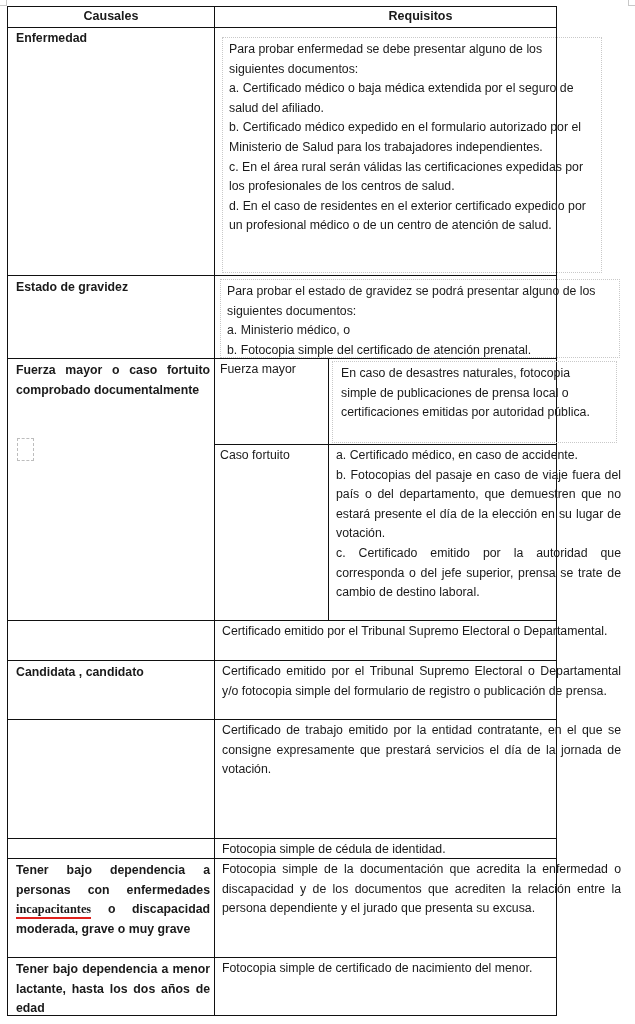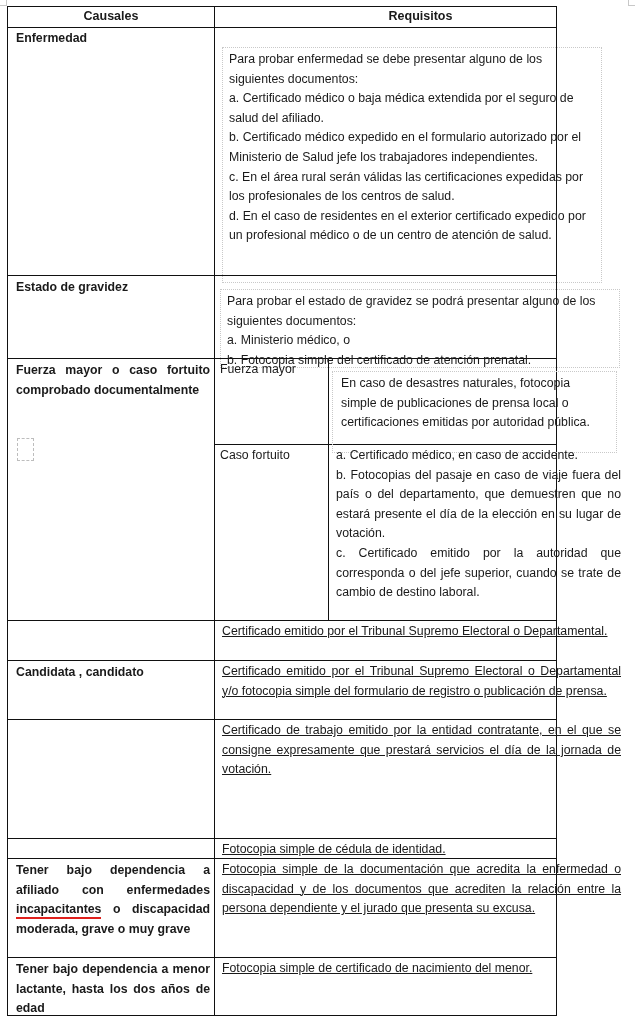--- a/index.html
+++ b/index.html
@@ -7,25 +7,25 @@
       font-family: "Liberation Sans", sans-serif; color: #1a1a1a; }
     .corner-mark { position: absolute; border-color: #c8c8c8; border-style: solid; }
     .tbl { position: absolute; left: 7px; top: 6px; width: 550px; height: 1010px;
       border: 1.5px solid #111; box-sizing: border-box; }
     .hline { position: absolute; left: 0; right: 0; height: 0; border-top: 1.5px solid #111; }
     .vline { position: absolute; width: 0; border-left: 1.5px solid #111; }
     .cell { position: absolute; box-sizing: border-box; font-size: 12.3px; line-height: 19.6px; }
     .hdr { font-weight: bold; text-align: center; font-size: 12.5px; line-height: 19px; }
     .lbl { font-weight: bold; padding: 2px 4px 0 8px; }
     .just { text-align: justify; text-align-last: left; }
-    .req { padding: 1px 6px 0 8px; text-decoration: underline; }
+    .req { padding: 1px 6px 0 8px; }
     .inner-box { position: absolute; box-sizing: border-box; border: 1px dotted #c9c9c9;
-      padding: 2px 6px; font-size: 12.3px; line-height: 19.6px; margin-top: 10px; }
+      padding: 2px 6px; font-size: 12.3px; line-height: 19.6px; }
     .dotbox { position: absolute; border: 1px dashed #bdbdbd; }
-    .red-ul { border-bottom: 2px solid #e0201c; padding-bottom: 1px; }
+    .red-ul { border-bottom: 2px solid #e0201c; padding-bottom: 1px; font-family: Liberation Serif, serif; }
   </style>
 </head>
 <body>
 
 <div class="corner-mark" style="left:0;top:0;width:6px;height:5px;border-width:0 1px 1px 0;"></div>
 <div class="corner-mark" style="left:628px;top:0;width:6px;height:5px;border-width:0 0 1px 1px;"></div>
 
 <div class="tbl">
 
   <div class="hline" style="top:20px"></div>
@@ -42,21 +42,21 @@
   <div class="vline" style="left:206px;top:0;height:1008px"></div>
   <div class="vline" style="left:320px;top:351px;height:262px"></div>
 
   <div class="cell hdr" style="left:0;top:0;width:206px;height:20px">Causales</div>
   <div class="cell hdr" style="left:206px;top:0;width:413px;height:20px">Requisitos</div>
 
   <div class="cell lbl" style="left:0;top:20px;width:206px">Enfermedad</div>
   <div class="inner-box" style="left:214px;top:30px;width:380px;height:236px">
     <div>Para probar enfermedad se debe presentar alguno de los siguientes documentos:</div>
     <div>a. Certificado médico o baja médica extendida por el seguro de salud del afiliado.</div>
-    <div>b. Certificado médico expedido en el formulario autorizado por el Ministerio de Salud jefe los trabajadores independientes.</div>
+    <div>b. Certificado médico expedido en el formulario autorizado por el Ministerio de Salud para los trabajadores independientes.</div>
     <div>c. En el área rural serán válidas las certificaciones expedidas por los profesionales de los centros de salud.</div>
     <div>d. En el caso de residentes en el exterior certificado expedido por un profesional médico o de un centro de atención de salud.</div>
   </div>
 
   <div class="cell lbl" style="left:0;top:269px;width:206px">Estado de gravidez</div>
   <div class="inner-box" style="left:212px;top:272px;width:400px;height:79px">
     <div>Para probar el estado de gravidez se podrá presentar alguno de los siguientes documentos:</div>
     <div>a. Ministerio médico, o</div>
     <div>b. Fotocopia simple del certificado de atención prenatal.</div>
   </div>
@@ -64,34 +64,34 @@
   <div class="cell lbl just" style="left:0;top:352px;width:206px">Fuerza mayor o caso fortuito comprobado documentalmente</div>
   <div class="dotbox" style="left:9px;top:431px;width:15px;height:21px"></div>
 
   <div class="cell" style="left:206px;top:352px;width:114px;padding:1px 4px 0 6px">Fuerza mayor</div>
   <div class="inner-box" style="left:324px;top:354px;width:285px;height:82px;padding:2px 8px">En caso de desastres naturales, fotocopia simple de publicaciones de prensa local o certificaciones emitidas por autoridad pública.</div>
 
   <div class="cell" style="left:206px;top:438px;width:114px;padding:1px 4px 0 6px">Caso fortuito</div>
   <div class="cell just" style="left:320px;top:438px;width:299px;padding:1px 6px 0 8px">
     <div>a. Certificado médico, en caso de accidente.</div>
     <div>b. Fotocopias del pasaje en caso de viaje fuera del país o del departamento, que demuestren que no estará presente el día de la elección en su lugar de votación.</div>
-    <div>c. Certificado emitido por la autoridad que corresponda o del jefe superior, cuando se trate de cambio de destino laboral.</div>
+    <div>c. Certificado emitido por la autoridad que corresponda o del jefe superior, prensa se trate de cambio de destino laboral.</div>
   </div>
 
   <div class="cell req just" style="left:206px;top:614px;width:413px">Certificado emitido por el Tribunal Supremo Electoral o Departamental.</div>
 
   <div class="cell lbl" style="left:0;top:654px;width:206px">Candidata , candidato</div>
   <div class="cell req just" style="left:206px;top:654px;width:413px">Certificado emitido por el Tribunal Supremo Electoral o Departamental y/o fotocopia simple del formulario de registro o publicación de prensa.</div>
 
   <div class="cell req just" style="left:206px;top:713px;width:413px">Certificado de trabajo emitido por la entidad contratante, en el que se consigne expresamente que prestará servicios el día de la jornada de votación.</div>
 
   <div class="cell req" style="left:206px;top:832px;width:413px">Fotocopia simple de cédula de identidad.</div>
 
   <div class="cell lbl just" style="left:0;top:852px;width:206px">
-    <span>Tener bajo dependencia a afiliado con enfermedades</span>
+    <span>Tener bajo dependencia a personas con enfermedades</span>
     <span class="red-ul">incapacitantes</span>
     <span>o discapacidad moderada, grave o muy grave</span>
   </div>
   <div class="cell req just" style="left:206px;top:852px;width:413px">Fotocopia simple de la documentación que acredita la enfermedad o discapacidad y de los documentos que acrediten la relación entre la persona dependiente y el jurado que presenta su excusa.</div>
 
   <div class="cell lbl just" style="left:0;top:951px;width:206px">Tener bajo dependencia a menor lactante, hasta los dos años de edad</div>
   <div class="cell req" style="left:206px;top:951px;width:413px">Fotocopia simple de certificado de nacimiento del menor.</div>
 </div>
 
 </body></html>

